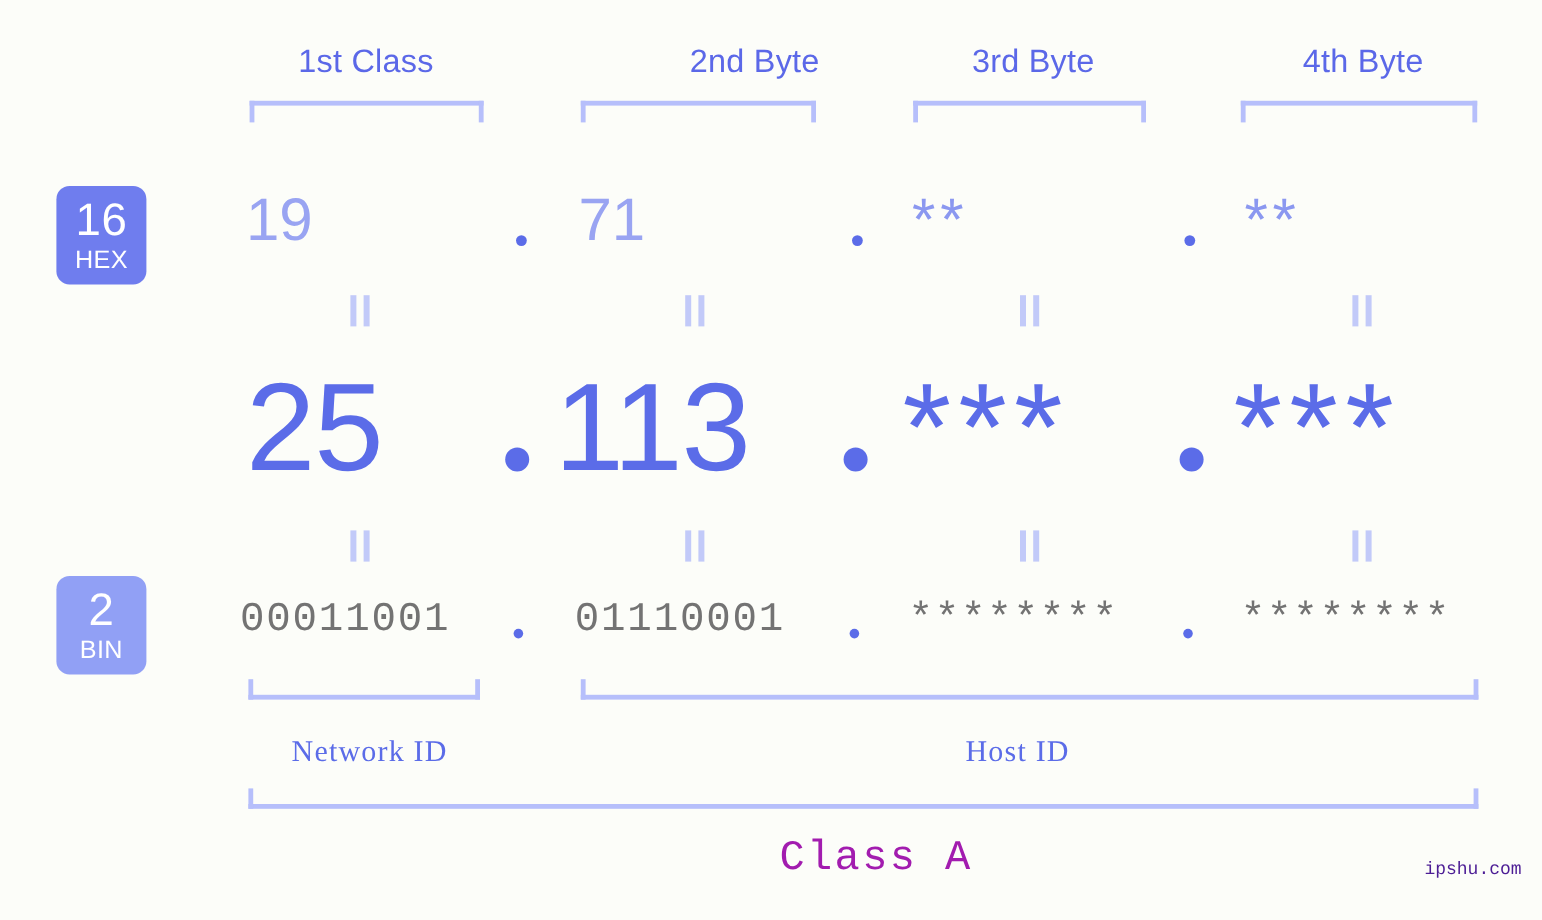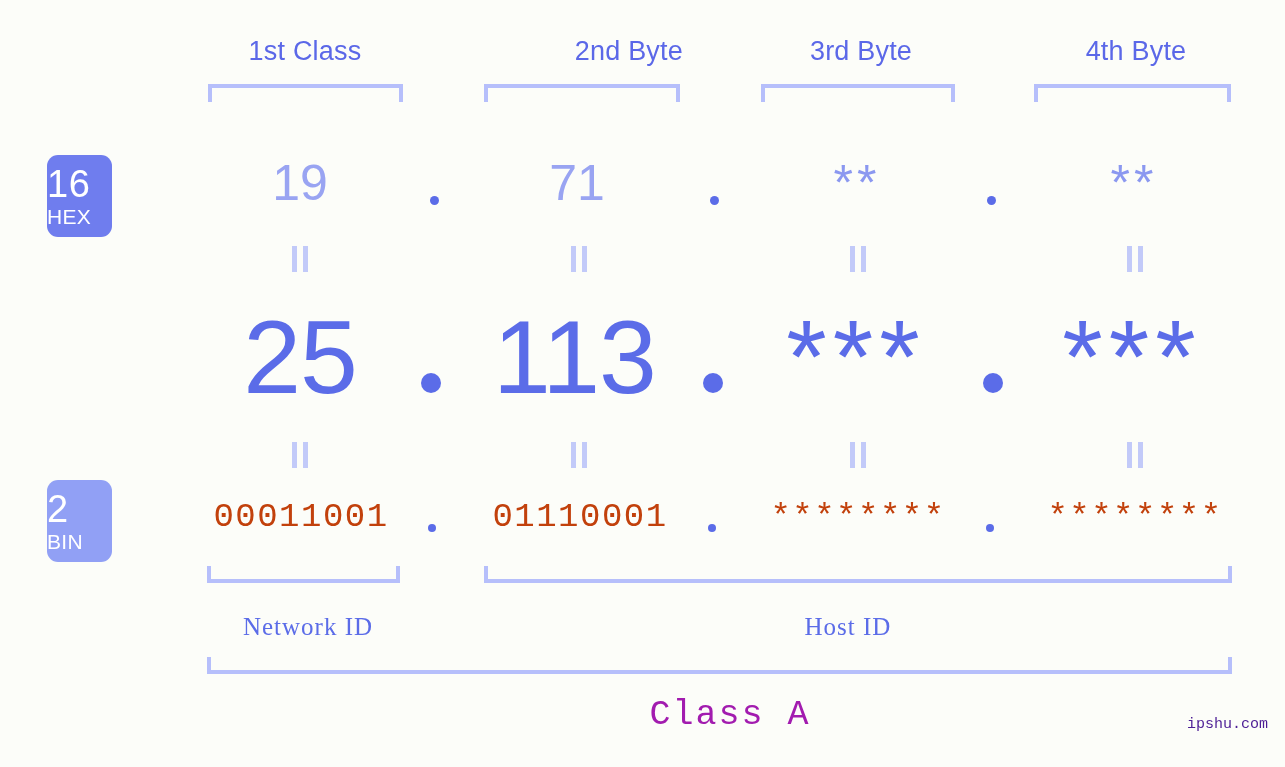--- a/index.html
+++ b/index.html
@@ -38,47 +38,47 @@
     height: 18px;
     border-top: 4px solid #b6bffb;
     border-left: 4px solid #b6bffb;
     border-right: 4px solid #b6bffb;
     box-sizing: border-box;
   }
 
   
   .base-badge {
     position: absolute;
-    width: 65px;
+    width: 75px;
     height: 82px;
     border-radius: 11px;
     color: #ffffff;
     display: flex;
     flex-direction: column;
-    align-items: flex-start;
+    align-items: center;
     justify-content: center;
     font-family: "Liberation Sans", sans-serif;
     line-height: 1;
   }
   .base-badge .num {
     font-size: 38px;
     font-weight: 400;
     letter-spacing: 0.5px;
   }
   .base-badge .lbl {
     font-size: 21px;
     font-weight: 400;
     margin-top: 3px;
     letter-spacing: 0.3px;
   }
 
   
   .cell {
     position: absolute;
-    text-align: center;
+    text-align: left;
     white-space: nowrap;
     line-height: 1;
   }
 
   .hex-val {
     color: #99a4f2;
     font-size: 50px;
     font-family: "Liberation Sans", sans-serif;
     font-weight: 400;
   }
@@ -92,21 +92,21 @@
     font-size: 104px;
     font-family: "Liberation Sans", sans-serif;
     font-weight: 400;
     letter-spacing: -1px;
   }
   .dec-val.star {
     letter-spacing: 6px;
   }
 
   .bin-val {
-    color: #c2410c;
+    color: #737373;
     font-size: 34px;
     font-family: "Liberation Mono", monospace;
     font-weight: 400;
     letter-spacing: 1.5px;
   }
 
   
   .dot {
     position: absolute;
     border-radius: 50%;

